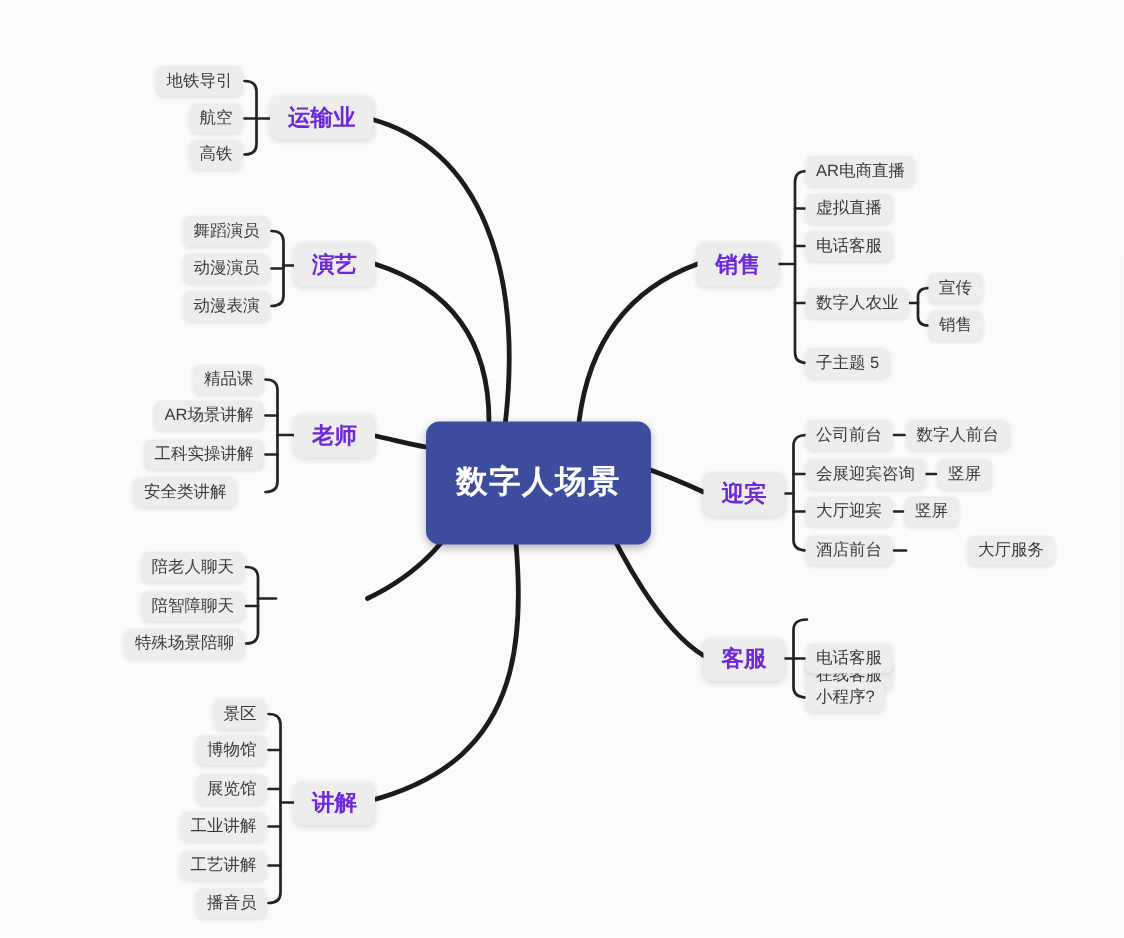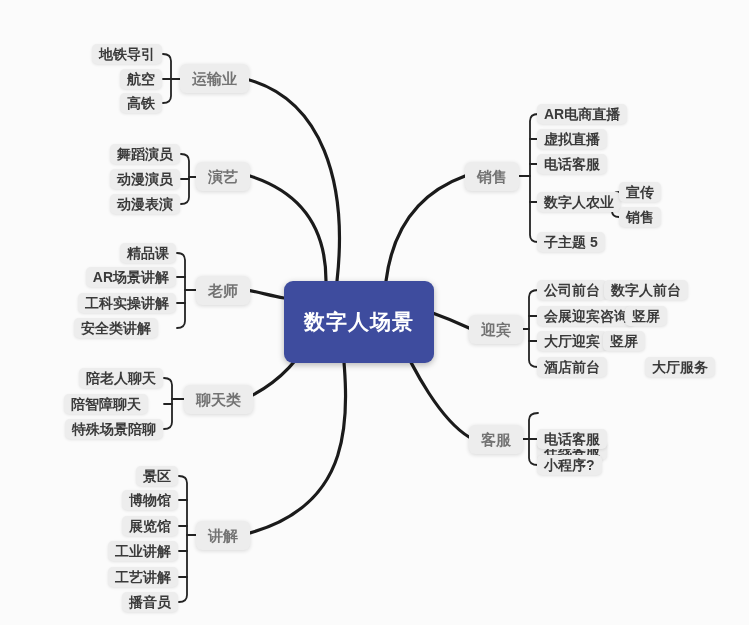--- a/index.html
+++ b/index.html
@@ -10,23 +10,23 @@
   }
   svg.edges { position:absolute; left:0; top:0; }
   svg.edges path { fill:none; stroke-linecap:round; stroke-linejoin:round; }
   svg.edges .thick path { stroke:#1b1b1b; stroke-width:3.2px; }
   svg.edges .thin  path { stroke:#232323; stroke-width:1.8px; }
   .node {
     position:absolute; background:#ededed; color:#3a3a3a;
     border-radius:5px; white-space:nowrap;
     box-shadow:0 1px 3px rgba(0,0,0,0.10);
   }
-  .child  { font-size:14px; font-weight:700; line-height:14px; padding:3px 7px; }
+  .child  { font-size:11px; font-weight:400; line-height:14px; padding:3px 7px; }
   .branch { font-size:15px; font-weight:700; line-height:21px; padding:4px 12px;
-            color:#737373; border-radius:6px; box-shadow:0 1px 4px rgba(0,0,0,0.14);text-align:right; }
+            color:#6d28d9; border-radius:6px; box-shadow:0 1px 4px rgba(0,0,0,0.14);text-align:right; }
   .root {
     background:#3e4c9e; color:#ffffff; font-size:21px; font-weight:700;
     line-height:26px; padding:28px 20px; border-radius:9px;
     box-shadow:0 2px 6px rgba(0,0,0,0.28); letter-spacing:1px;
   }
 </style>
 </head>
 <body>
 
 <div class="canvas">
@@ -102,23 +102,22 @@
   <div class="node child" style="right:569px; top:144px;">舞蹈演员</div>
   <div class="node child" style="right:569px; top:169px;">动漫演员</div>
   <div class="node child" style="right:569px; top:194px;">动漫表演</div>
 
   <div class="node branch" style="left:196px; top:276px;">老师</div>
   <div class="node child" style="right:573px; top:243px;">精品课</div>
   <div class="node child" style="right:573px; top:267px;margin-left:24px;">AR场景讲解</div>
   <div class="node child" style="right:573px; top:293px;">工科实操讲解</div>
   <div class="node child" style="right:591px; top:318px;margin-left:48px;">安全类讲解</div>
 
-  <div class="node branch" style="left:184px; top:385px;">聊天类</div>
   <div class="node child" style="right:586px; top:368px;">陪老人聊天</div>
-  <div class="node child" style="right:601px; top:394px;margin-left:32px;">陪智障聊天</div>
+  <div class="node child" style="right:586px; top:394px;margin-left:32px;">陪智障聊天</div>
   <div class="node child" style="right:586px; top:419px;">特殊场景陪聊</div>
 
   <div class="node branch" style="left:196px; top:521px;">讲解</div>
   <div class="node child" style="right:571px; top:466px;">景区</div>
   <div class="node child" style="right:571px; top:490px;">博物馆</div>
   <div class="node child" style="right:571px; top:516px;">展览馆</div>
   <div class="node child" style="right:571px; top:541px;">工业讲解</div>
   <div class="node child" style="right:571px; top:567px;">工艺讲解</div>
   <div class="node child" style="right:571px; top:592px;">播音员</div>
 

